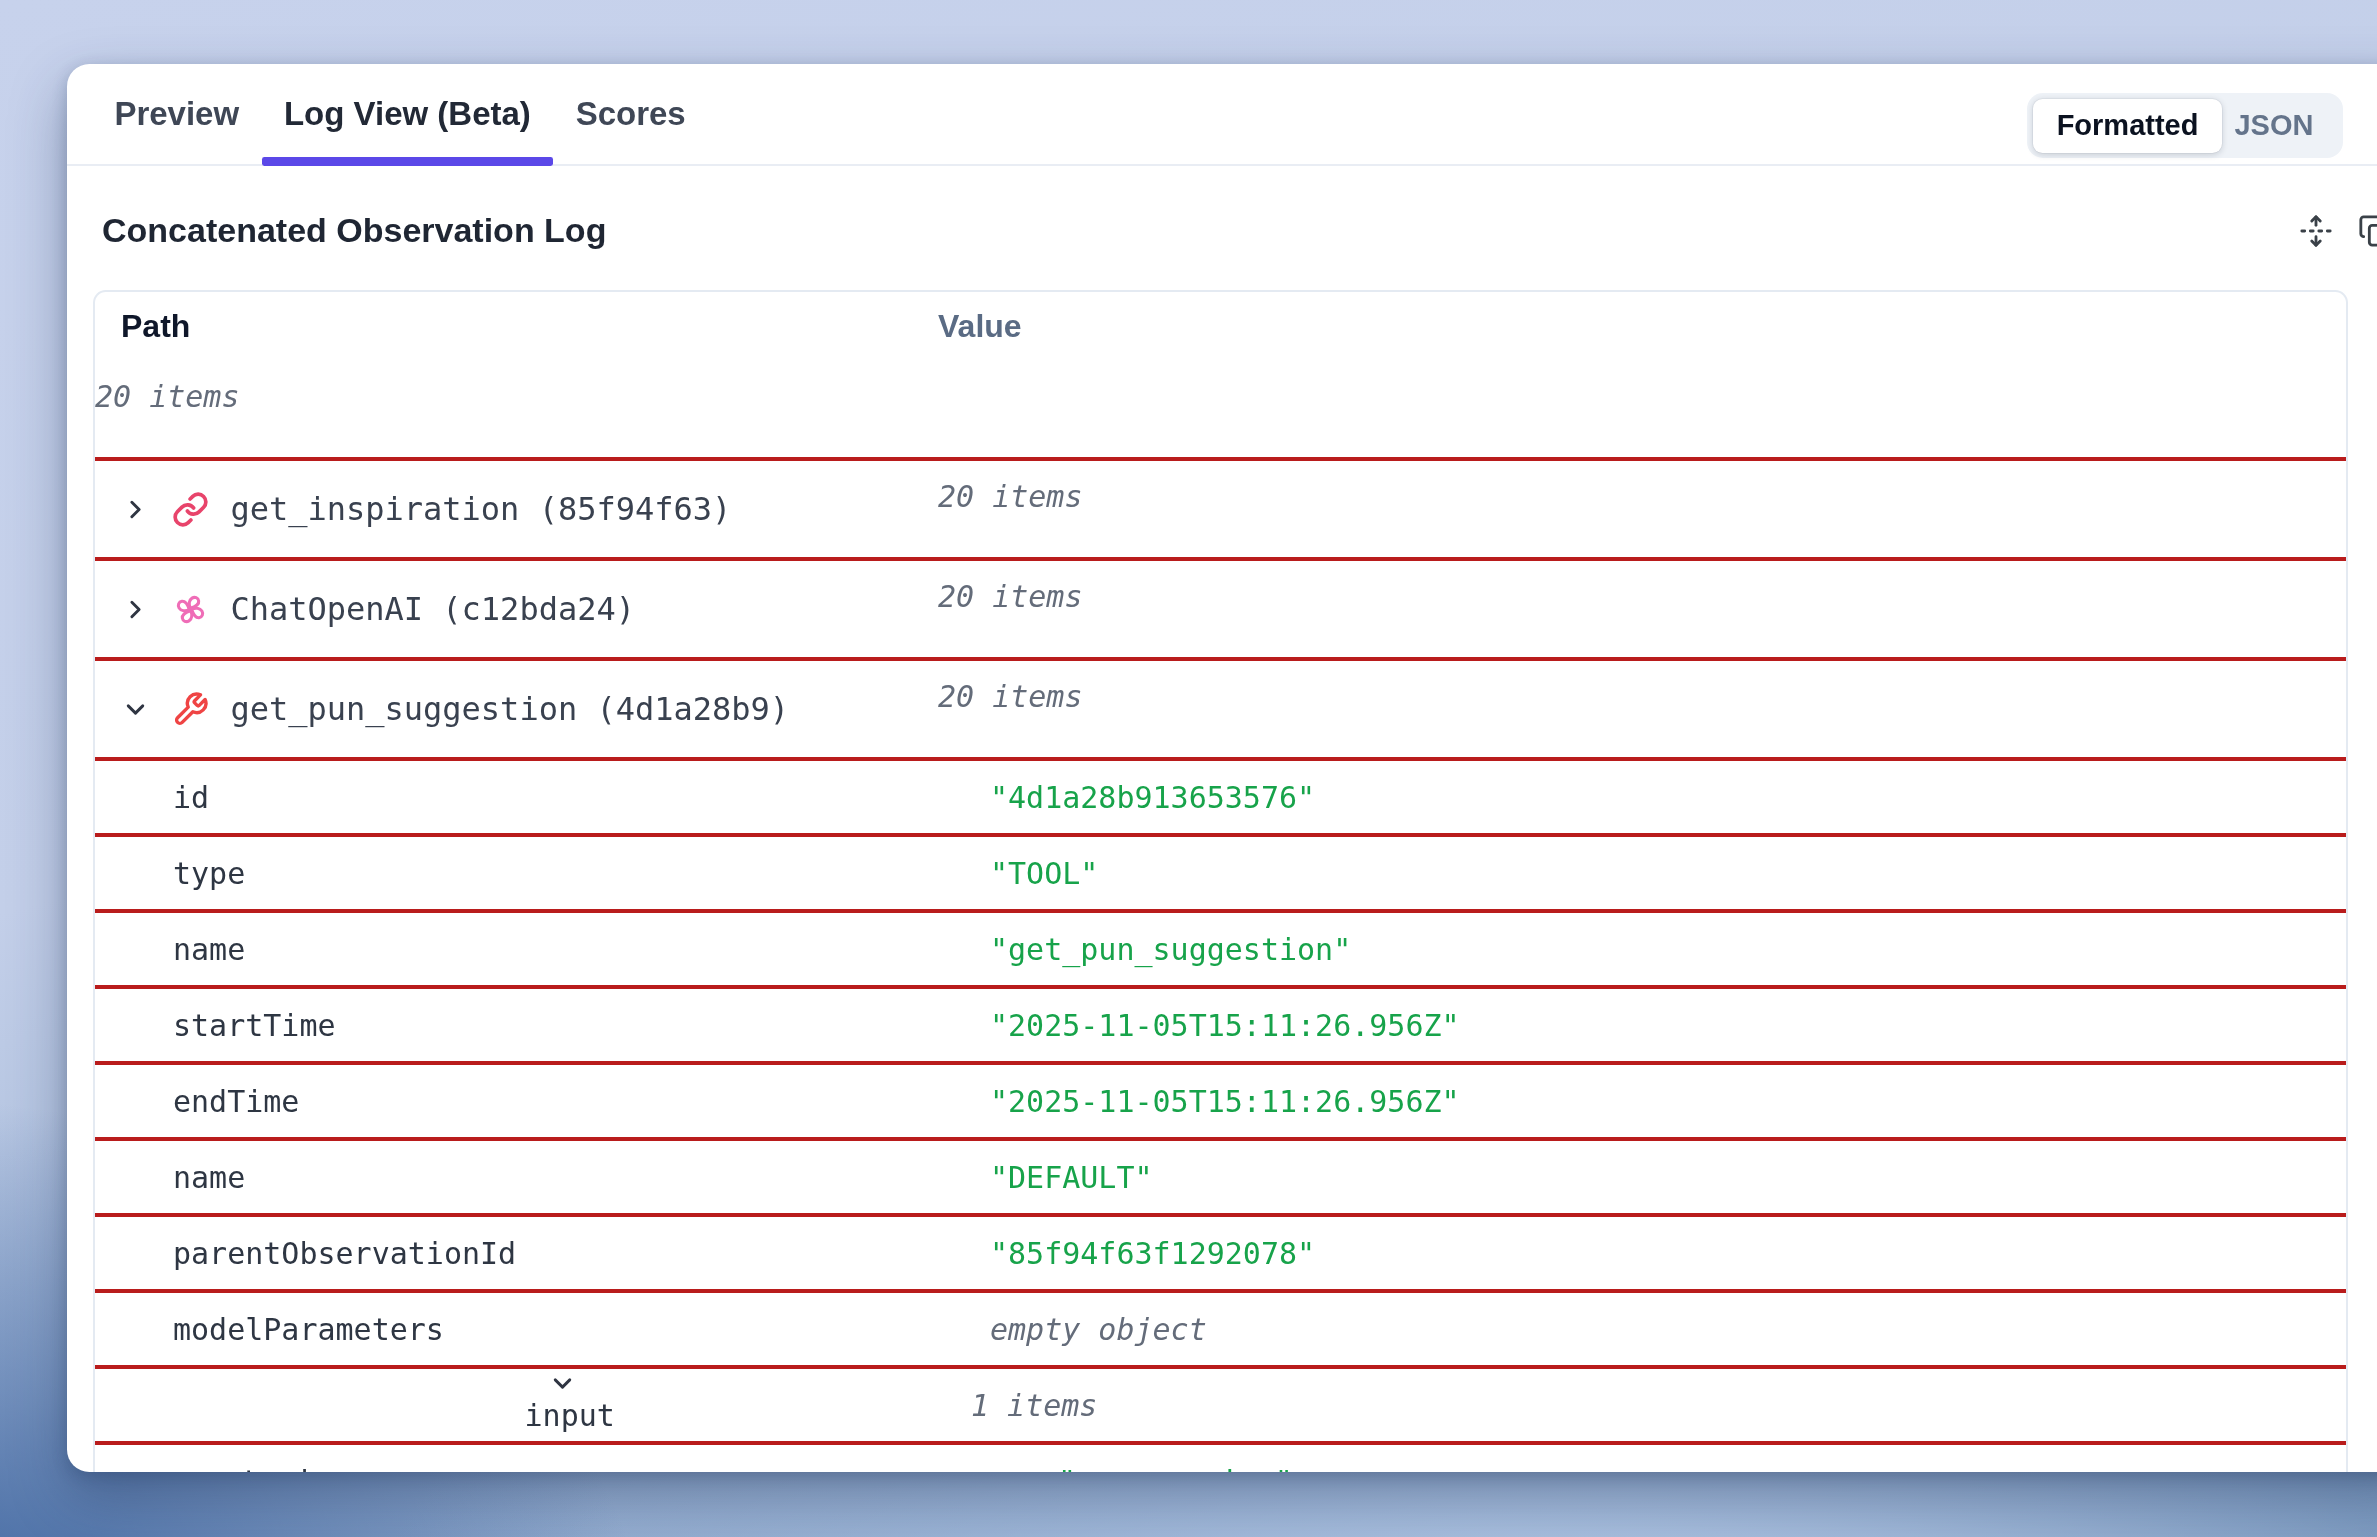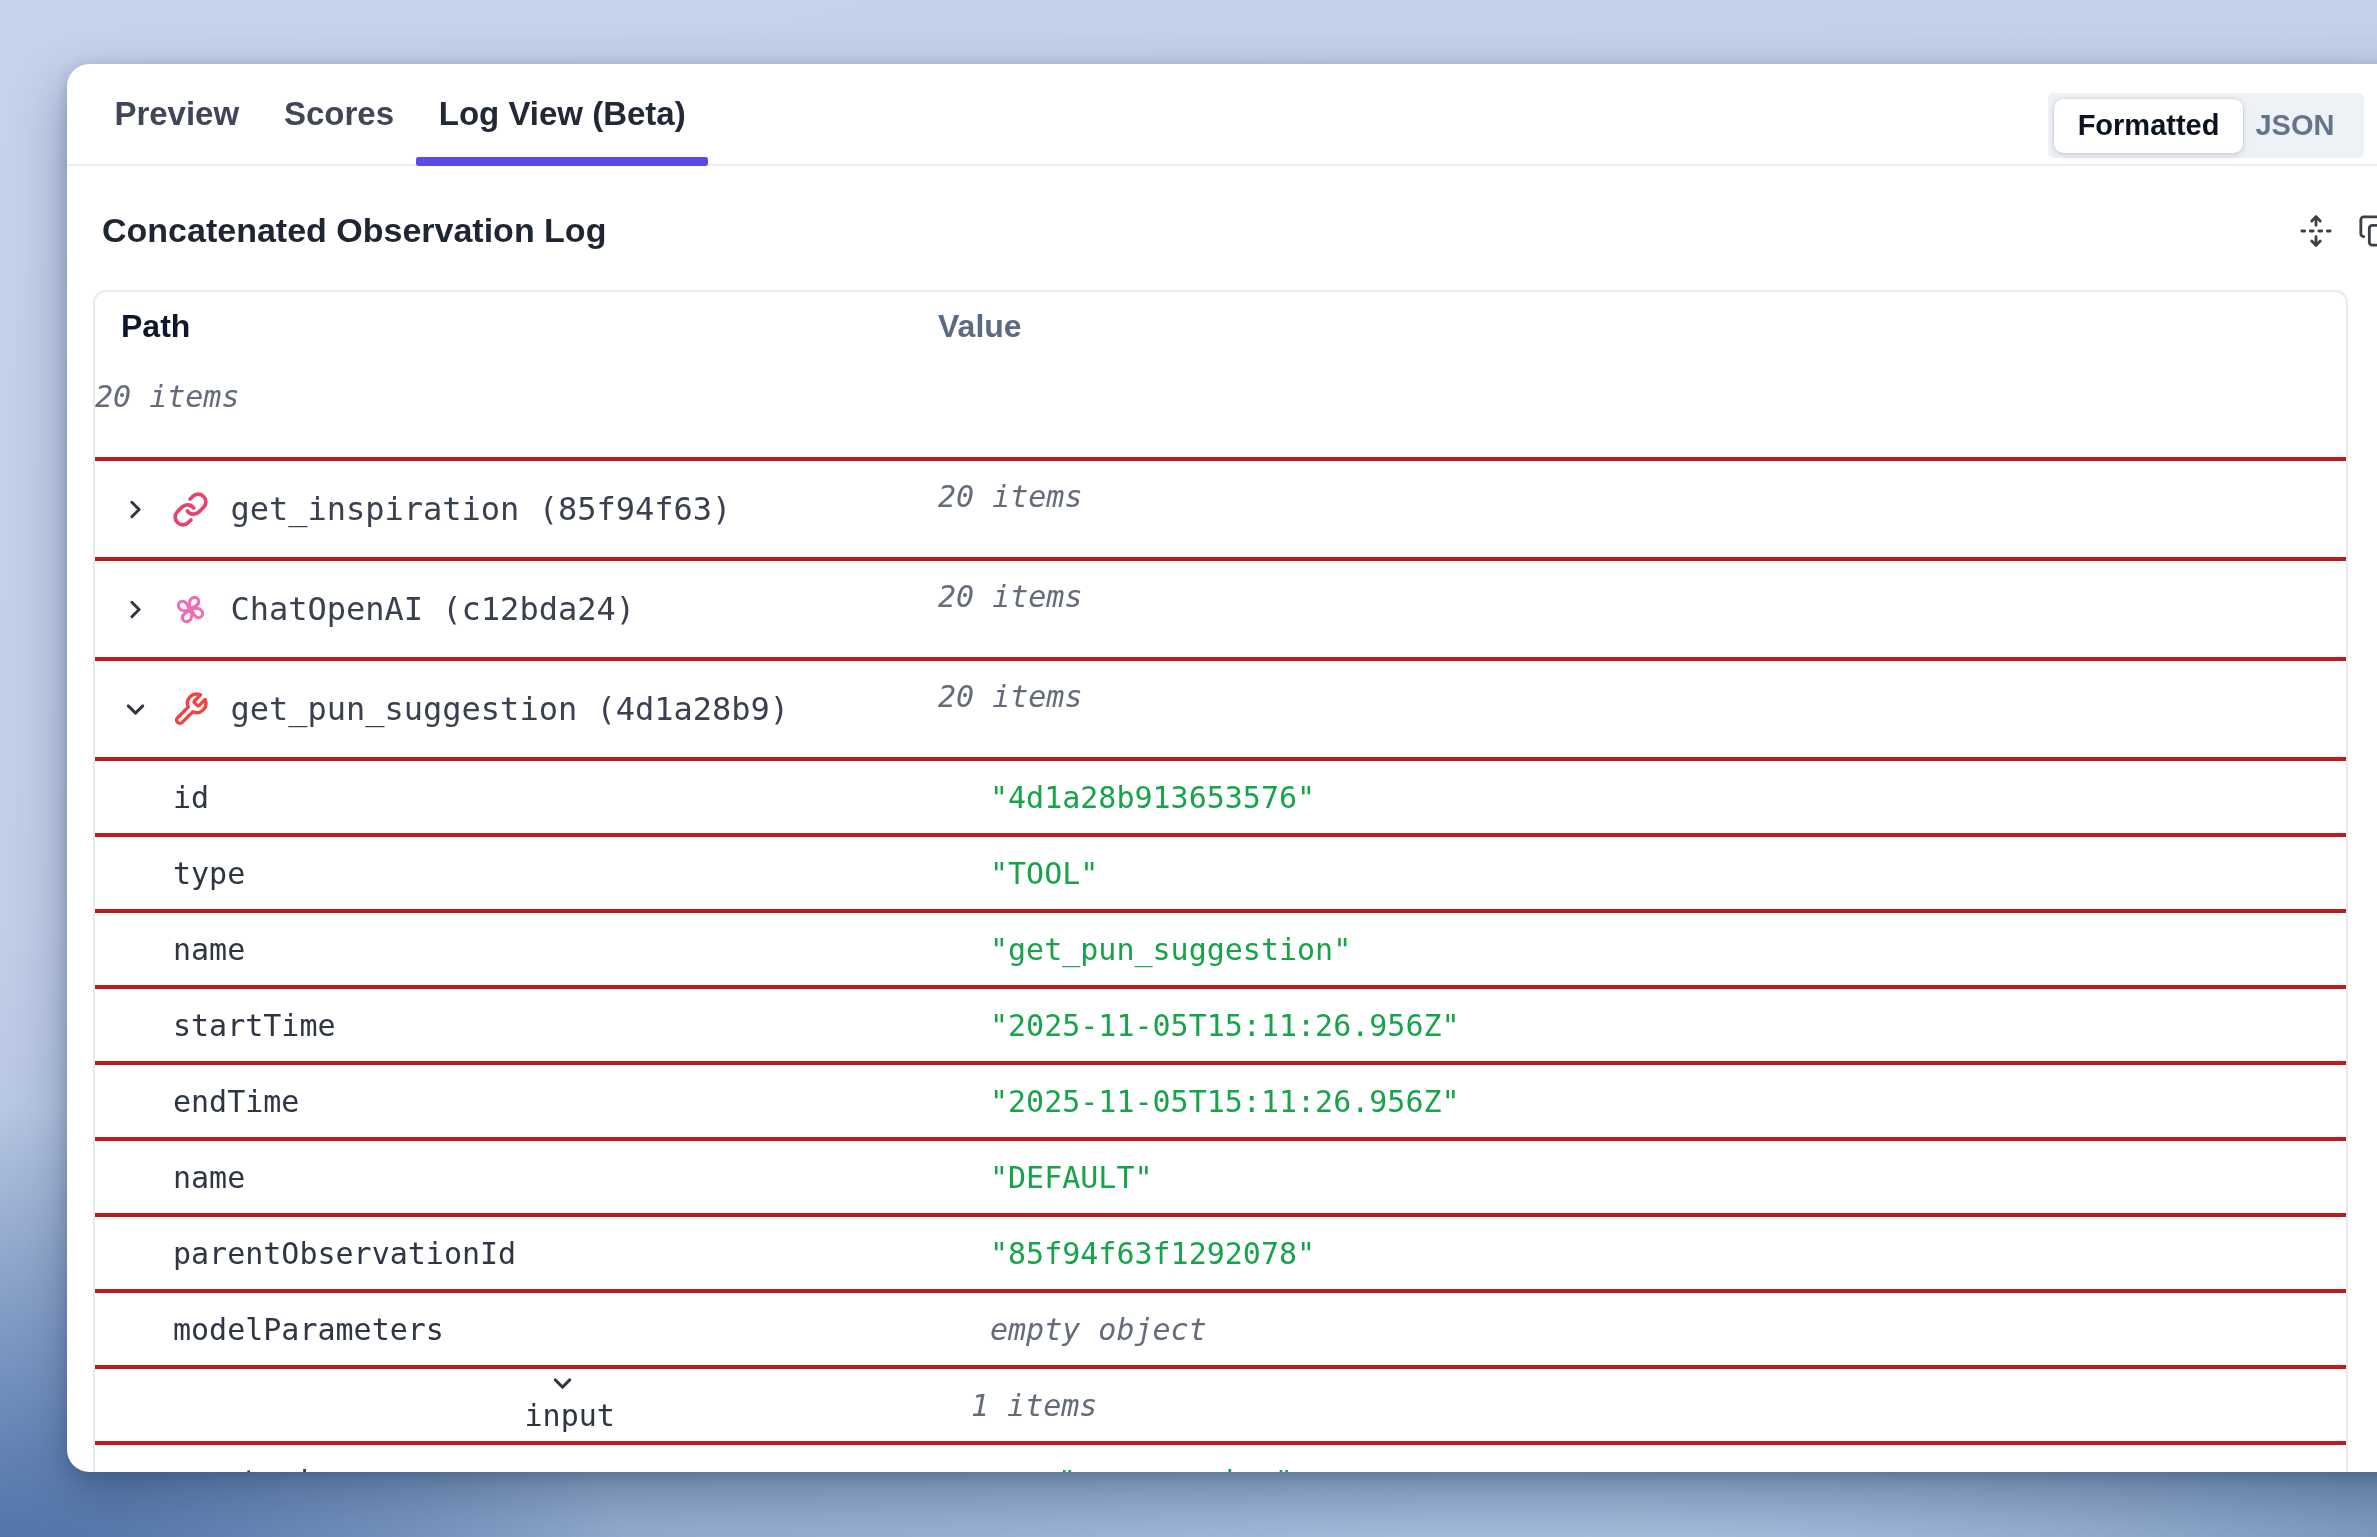--- a/index.html
+++ b/index.html
@@ -14,21 +14,21 @@
   .card{
     position:absolute;left:67px;top:64px;right:-48px;bottom:66px;
     background:#ffffff;border-radius:22.4px;overflow:hidden;
     box-shadow:0 24px 56px rgba(24,44,84,.38),0 4.8px 14.4px rgba(24,44,84,.22);
   }
   
   .tabbar{position:relative;display:flex;align-items:stretch;height:100px;margin:0;padding:0 0 0 25px;border-bottom:2.4px solid #e9edf4;}
   .tab{position:relative;display:flex;align-items:center;padding:0 22.4px;font-size:33px;font-weight:600;color:#3f4756;cursor:pointer;}
   .tab.active{color:#222936;}
   .tab.active::after{content:"";position:absolute;left:0;right:0;bottom:-2.4px;height:9.6px;background:#5b48e8;border-radius:2.4px;}
-  .toggle{position:absolute;top:29px;right:61px;height:65px;display:flex;align-items:center;background:#eef2f7;border-radius:5px;padding:0 5.6px;}
+  .toggle{position:absolute;top:29px;right:82px;height:65px;display:flex;align-items:center;background:#eef2f7;border-radius:16px;padding:0 5.6px;}
   .toggle .chip{height:54px;display:flex;align-items:center;padding:0 24px;font-size:29px;font-weight:600;border-radius:9.6px;}
   .toggle .chip.sel{background:#ffffff;color:#0b1220;box-shadow:0 1.6px 6.4px rgba(15,23,42,.16),0 0 0 0.8px rgba(15,23,42,.05);}
   .toggle .chip.unsel{color:#64748b;padding-left:12px;}
   
   .section-head{display:flex;align-items:center;justify-content:space-between;margin:45px 33px 0 35px;}
   .section-title{font-size:34px;font-weight:700;color:#1f2633;}
   .tools{display:flex;align-items:center;gap:25.5px;}
   .tools svg{width:34px;height:34px;color:#3a4148;cursor:pointer;}
   
   .logtable{margin:40px 33px 0 26px;width:2251px;border:2.4px solid #e4eaf2;border-bottom:none;border-radius:12.8px 12.8px 0 0;overflow:hidden;background:#fff;}
@@ -56,22 +56,22 @@
   .val.string{color:#17a34a;}
   svg{display:block;}
 </style>
 </head>
 <body>
 
 <div class="card">
 
   <div class="tabbar">
     <div class="tab">Preview</div>
+    <div class="tab active">Log View (Beta)</div>
     <div class="tab">Scores</div>
-    <div class="tab active">Log View (Beta)</div>
 
     <div class="toggle">
       <div class="chip sel">Formatted</div>
       <div class="chip unsel">JSON</div>
     </div>
   </div>
 
   <div class="section-head">
     <div class="section-title">Concatenated Observation Log</div>
     <div class="tools">

